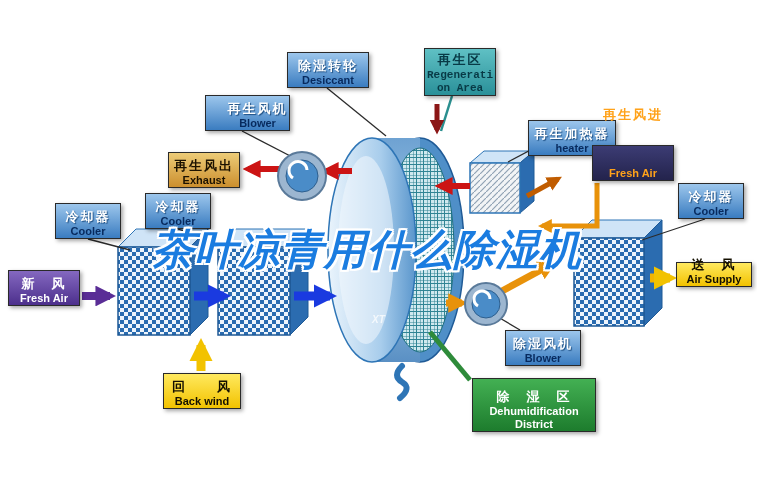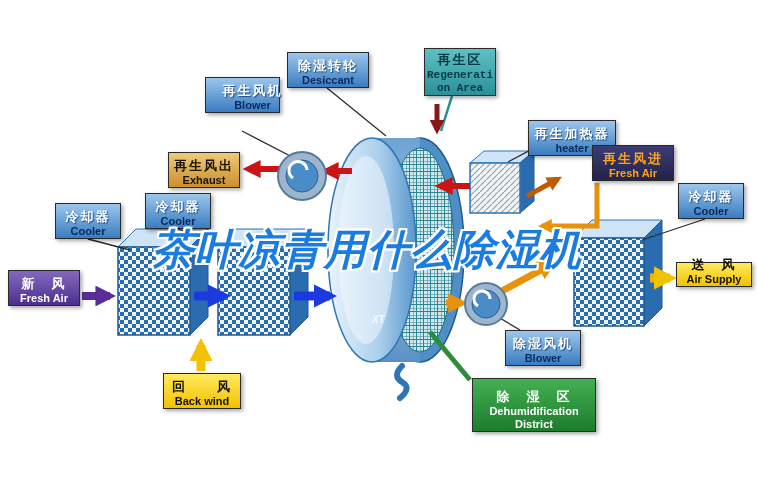--- a/index.html
+++ b/index.html
@@ -155,21 +155,21 @@
       <circle cx="486" cy="304" r="21" fill="#9cb6d0" stroke="#5a7a9a" stroke-width="2"></circle>
       <circle cx="486" cy="304" r="14" fill="#4a8cc8" stroke="#2e5f8e"></circle>
       <path d="M486 304 m -8 2 a 8 8 0 1 1 12 -7" stroke="#ffffff" stroke-width="3" fill="none"></path>
     </g>
 
     <path d="M402 366 q -10 10 0 16 q 10 6 -2 16" stroke="#2e75b6" stroke-width="6" fill="none" stroke-linecap="round"></path>
   </svg>
 
   <div class="xt-mark" style="left:372px;top:314px;">XT</div>
 
-  <div class="label blue" style="left:205px;top:77px;width:75px;height:36px;padding-left:20px;">
+  <div class="label blue" style="left:205px;top:95px;width:85px;height:36px;padding-left:20px;">
     <span class="zh">再生风机</span>
     <span class="en">Blower</span>
   </div>
 
   <div class="label blue" style="left:287px;top:52px;width:82px;height:36px;">
     <span class="zh">除湿转轮</span>
     <span class="en">Desiccant</span>
   </div>
 
   <div class="label teal" style="left:424px;top:48px;width:72px;height:48px;font-family:Liberation Mono, monospace;">
@@ -181,21 +181,21 @@
   <div class="label blue" style="left:528px;top:92px;width:88px;height:36px;margin-top:28px;">
     <span class="zh">再生加热器</span>
     <span class="en">heater</span>
   </div>
 
   <div class="label tan" style="left:168px;top:152px;width:72px;height:36px;">
     <span class="zh">再生风出</span>
     <span class="en">Exhaust</span>
   </div>
 
-  <div class="label navy" style="left:592px;top:145px;width:82px;height:36px;">
+  <div class="label navy" style="left:592px;top:145px;width:82px;height:36px;gap:44px;">
     <span class="zh">再生风进</span>
     <span class="en">Fresh Air</span>
   </div>
 
   <div class="label blue" style="left:55px;top:203px;width:66px;height:36px;">
     <span class="zh">冷却器</span>
     <span class="en">Cooler</span>
   </div>
 
   <div class="label blue" style="left:145px;top:193px;width:66px;height:36px;">

